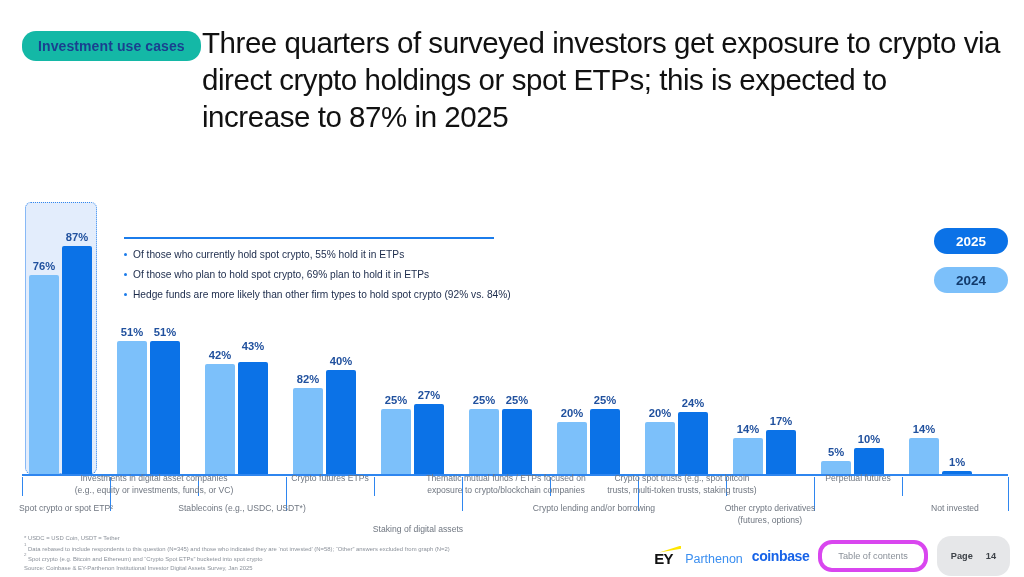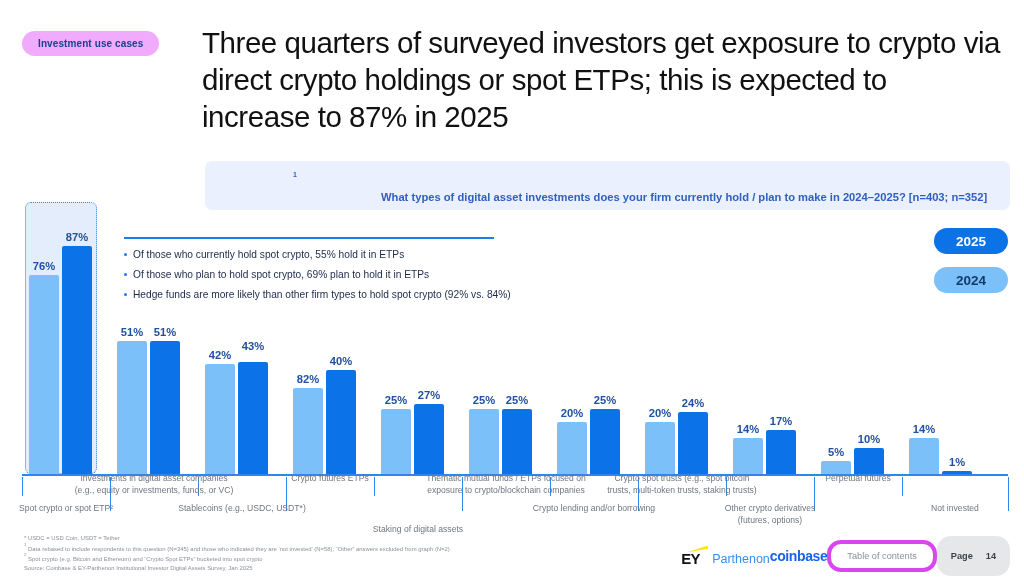--- a/index.html
+++ b/index.html
@@ -6,22 +6,22 @@
   body{
     width:1024px;height:577px;background:#ffffff;overflow:hidden;
     font-family:"Liberation Sans","DejaVu Sans",sans-serif;
     -webkit-font-smoothing:antialiased;
   }
   .slide{position:relative;width:1024px;height:577px;}
 
   
   .tag{
     position:absolute;left:22px;top:31px;
-    background:#f0abfc;color:#1a3f8f;
-    font-size:10px;font-weight:700;letter-spacing:.1px;
+    background:#14b8a6;color:#1a3f8f;
+    font-size:14px;font-weight:700;letter-spacing:.1px;
     padding:7px 16px;border-radius:14px;white-space:nowrap;
   }
   .headline{
     position:absolute;left:202px;top:24px;width:800px;
     font-size:29.5px;line-height:37px;font-weight:400;
     color:#111111;letter-spacing:-.45px;
   }
 
   
   .qbanner{
@@ -79,21 +79,21 @@
     position:absolute;font-size:8.6px;color:#6f7680;line-height:11.5px;
     text-align:center;white-space:pre-line;
   }
 
   
   .notes{position:absolute;left:24px;top:534px;}
   .notes div{font-size:5.9px;color:#8a9099;line-height:8.6px;white-space:nowrap;}
   .notes sup{font-size:4.4px;position:relative;top:-2px;}
 
   
-  .footer{position:absolute;right:14px;top:536px;display:flex;align-items:center;}
+  .footer{position:absolute;right:14px;top:536px;display:flex;align-items:center;gap:9px;}
   .ey{position:relative;display:flex;align-items:flex-end;gap:4px;}
   .eymark{position:relative;width:27px;height:19px;}
   .eymark .bolt{
     position:absolute;left:5px;top:-1px;width:22px;height:7px;background:#ffe600;
     clip-path:polygon(0 100%,100% 0,100% 45%,0 100%);
   }
   .eymark .letters{
     position:absolute;left:0;top:4px;font-size:15px;font-weight:700;
     color:#111;letter-spacing:-.6px;line-height:15px;font-family:"Liberation Sans",sans-serif;
   }
@@ -109,25 +109,20 @@
   }
 </style>
 </head>
 <body>
 
 <div class="slide">
 
   <div class="tag">Investment use cases</div>
   <div class="headline">Three quarters of surveyed investors get exposure to crypto via direct crypto holdings or spot ETPs; this is expected to increase to 87% in 2025</div>
 
-  <div class="qbanner">
-    <span>
-      <span>What types of digital asset investments does your firm currently hold / plan to make in 2024–2025? [n=403; n=352]</span><sup>1</sup>
-    </span>
-  </div>
 
   <div class="callout">
     <div class="rule"></div>
     <ul>
       <li>Of those who currently hold spot crypto, 55% hold it in ETPs</li>
       <li>Of those who plan to hold spot crypto, 69% plan to hold it in ETPs</li>
       <li>Hedge funds are more likely than other firm types to hold spot crypto (92% vs. 84%)</li>
     </ul>
   </div>
 

